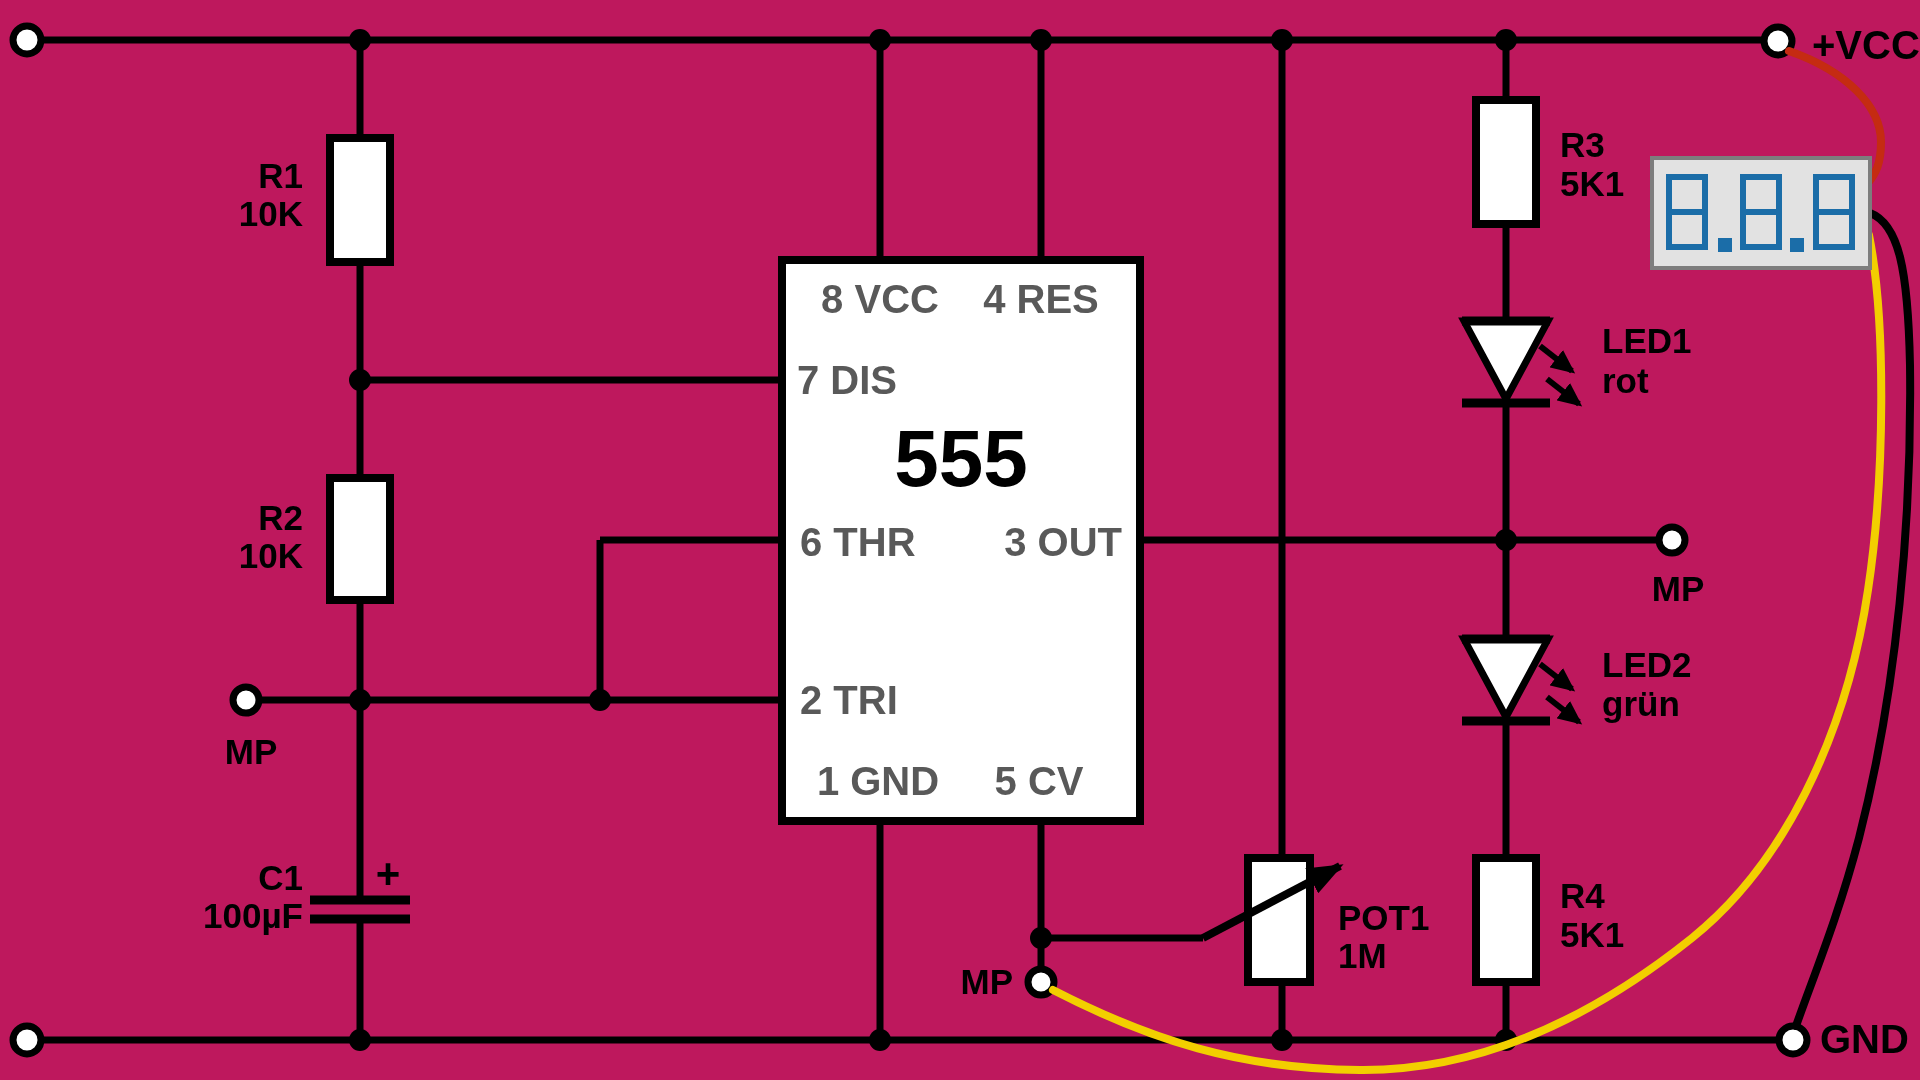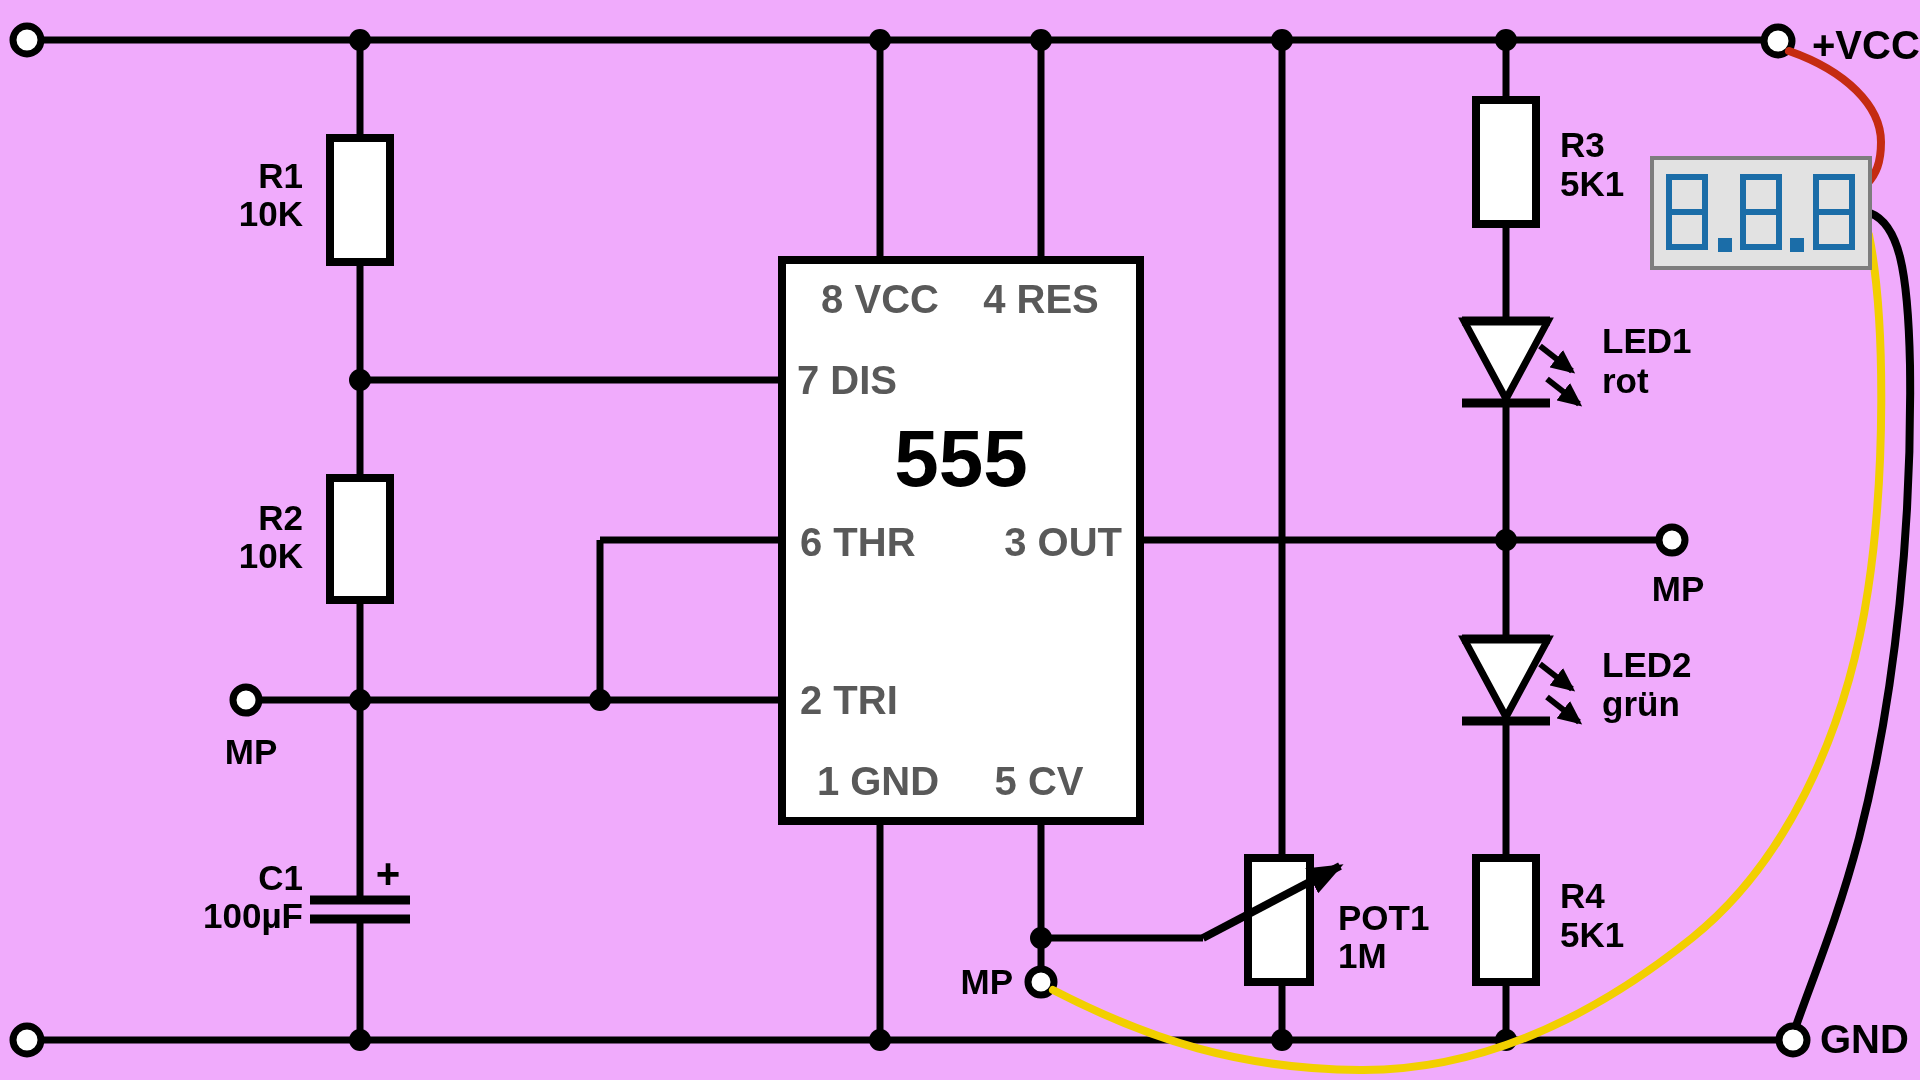--- a/index.html
+++ b/index.html
@@ -1,16 +1,16 @@
 <!DOCTYPE html>
 <html><head>
 <meta charset="utf-8">
 <style>
   html,body{margin:0;padding:0;background:#ffffff;}
-  .stage{width:1920px;height:1080px;position:relative;background:#f0abfc;overflow:hidden;}
+  .stage{width:1920px;height:1080px;position:relative;background:#be185d;overflow:hidden;}
   svg text{font-family:"Liberation Sans","DejaVu Sans",sans-serif;font-weight:bold;}
   text.lbl{font-size:35px;fill:#000000;}
   text.pin{font-size:40px;fill:#595959;}
   text.pwr{font-size:40px;fill:#000000;}
   text.big{font-size:80px;fill:#000000;}
   text.plus{font-size:42px;fill:#000000;}
   .mid{text-anchor:middle;}
   .end{text-anchor:end;}
 </style>
 </head>

